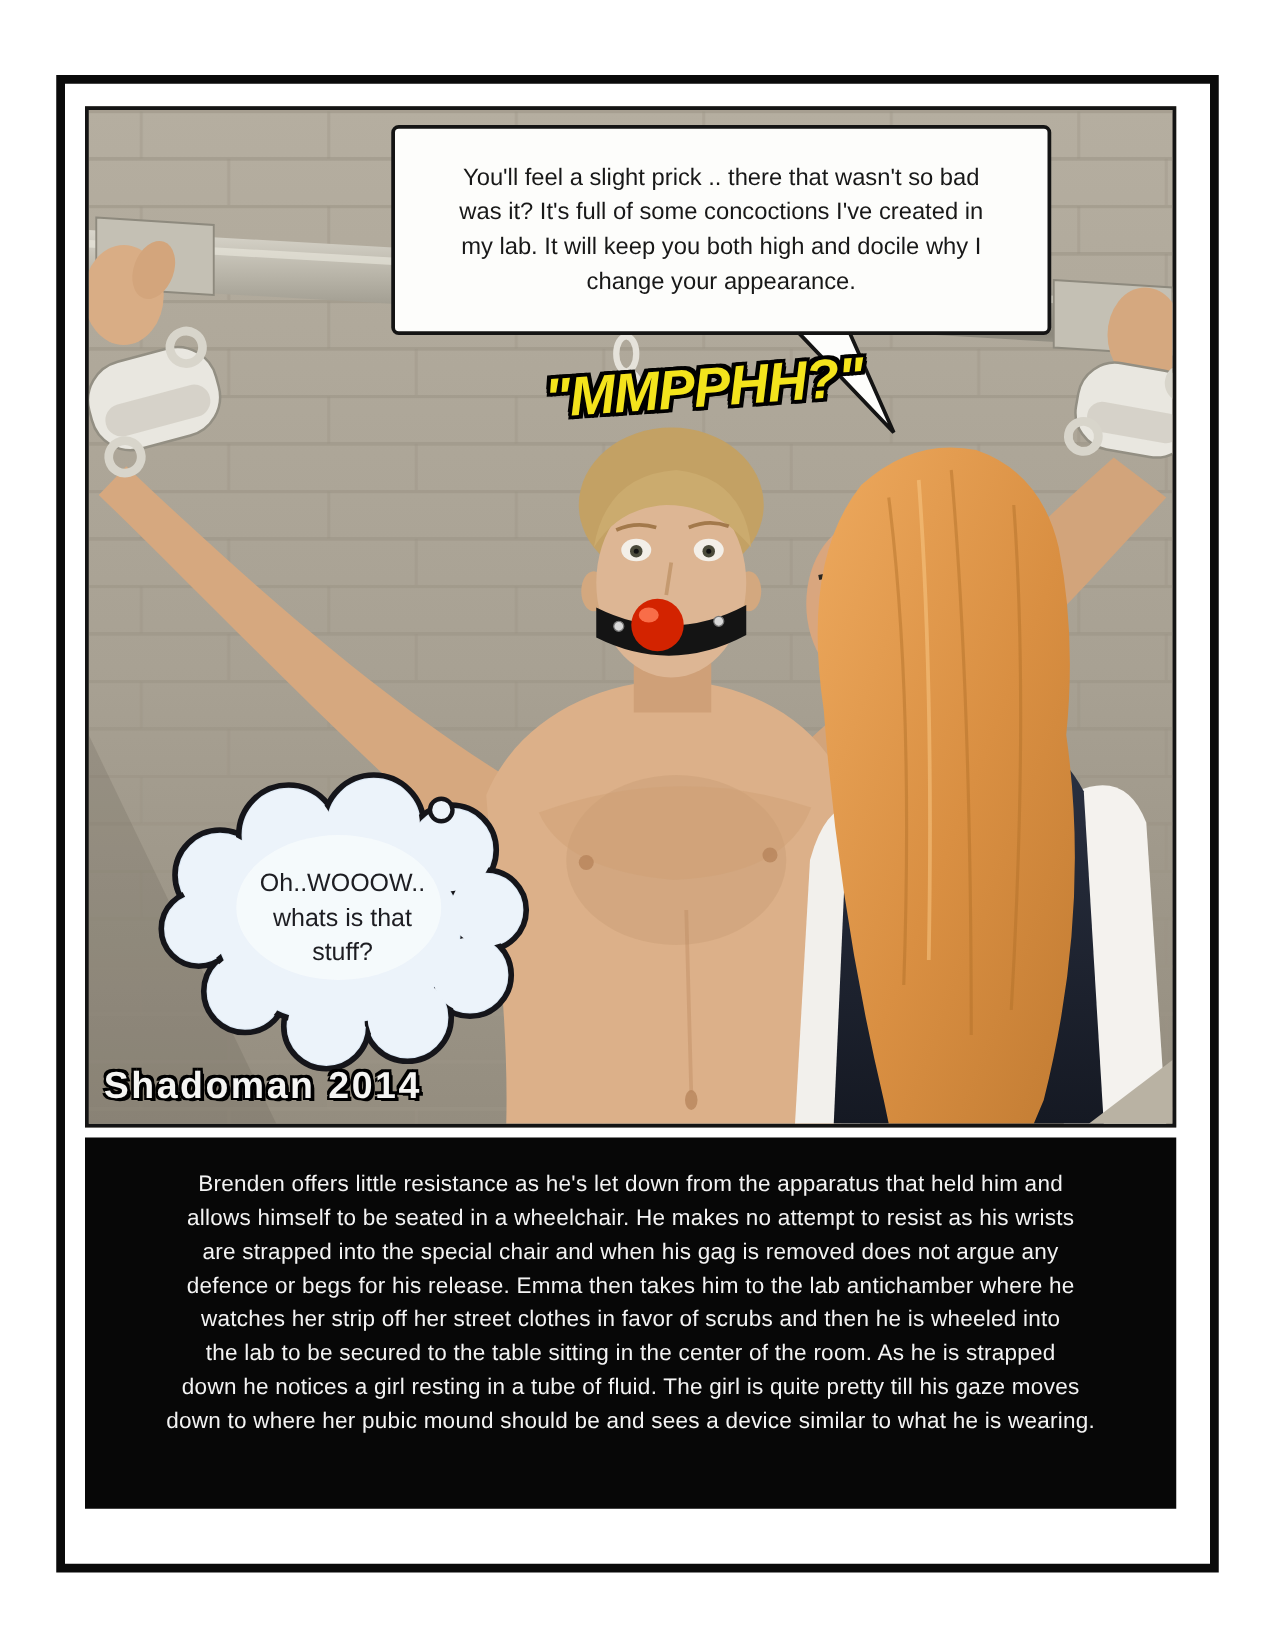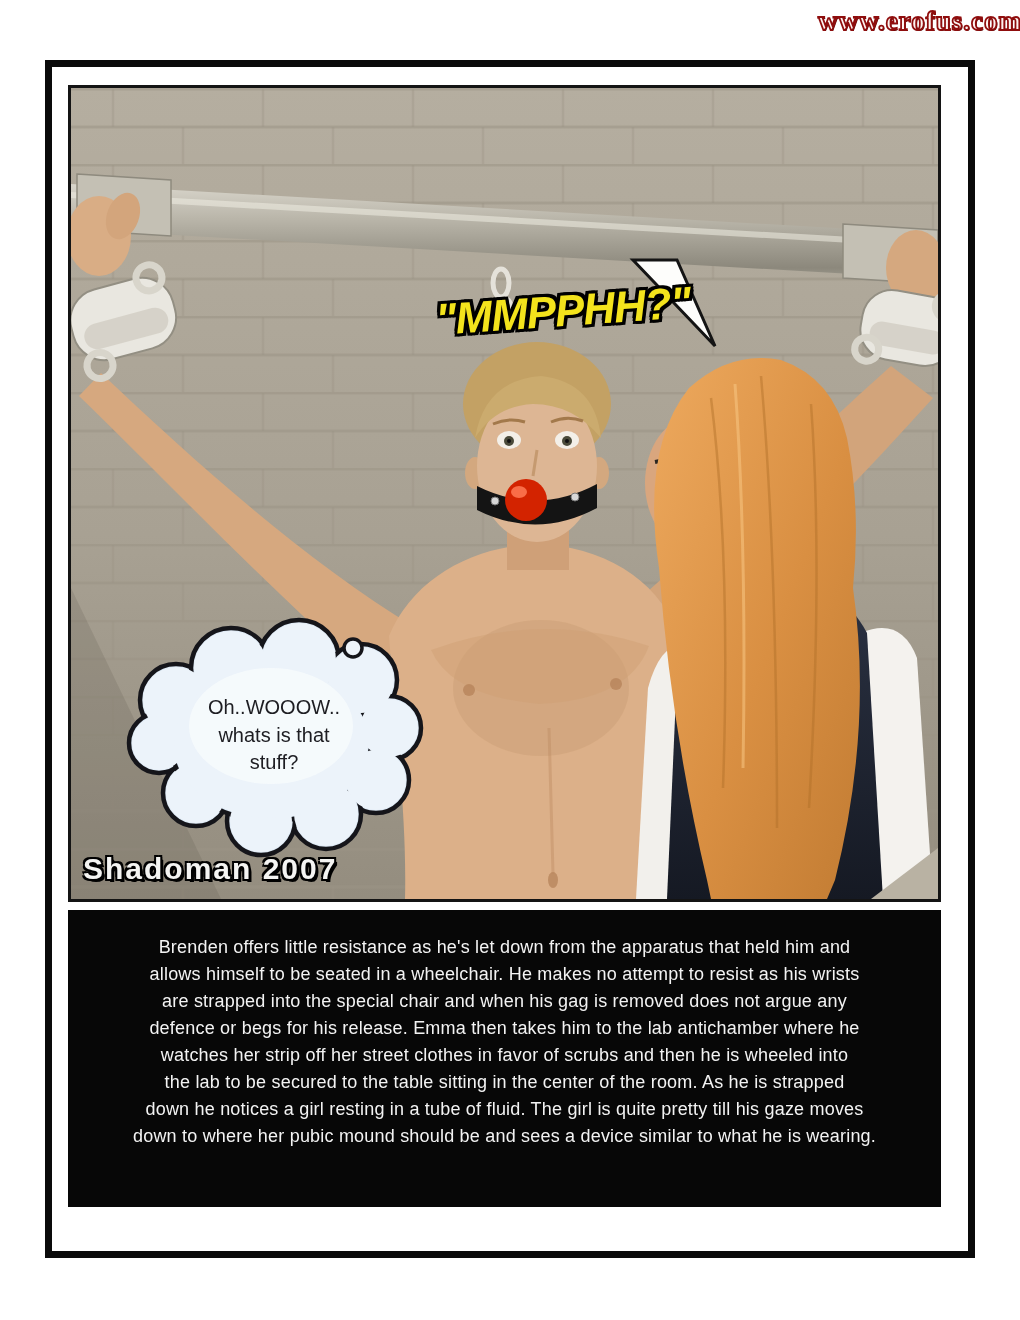--- a/index.html
+++ b/index.html
@@ -55,21 +55,20 @@
   .caption-text{
     margin:0;padding:24px 10px 0 10px;white-space:pre-line;text-align:center;
     font-size:18px;line-height:1.5;color:#f3f3f3;letter-spacing:.2px;
   }
 </style>
 </head>
 <body>
 
 <div class="page">
 
-  <div class="site-watermark">www.erofus.com</div>
 
   <div class="frame"></div>
 
   <div class="panel">
 
     <svg width="867" height="811" viewBox="0 0 867 811">
       <defs>
         <linearGradient id="wallG" x1="0" y1="0" x2="0" y2="1">
           <stop offset="0" stop-color="#b5aea0"></stop>
           <stop offset="0.55" stop-color="#a8a193"></stop>
@@ -214,28 +213,34 @@
             <circle cx="190" cy="733" r="31"></circle>
           <circle cx="125" cy="705" r="30"></circle>
             <circle cx="88" cy="655" r="27"></circle>
           <ellipse cx="200" cy="655" rx="97" ry="75"></ellipse>
         </g>
         <ellipse cx="200" cy="638" rx="82" ry="58" fill="#f8fbfd" opacity="0.8"></ellipse>
         <circle cx="282" cy="560" r="9" fill="#eef4fa" stroke="#15151a" stroke-width="3.5"></circle>
       </g>
     </svg>
 
+    <div class="speech-bubble">
+      <div class="speech-bubble-text">You'll feel a slight prick .. there that wasn't so bad
+was it?  It's full of some concoctions I've created in
+my lab. It will keep you both high and docile why I
+change your appearance.</div>
+    </div>
 
     <div class="sfx-text">"MMPPHH?"</div>
 
     <div class="thought-text">Oh..WOOOW..
 whats is that
 stuff?</div>
 
-    <div class="artist-watermark">Shadoman 2007</div>
+    <div class="artist-watermark">Shadoman 2014</div>
   </div>
 
   <div class="caption-box">
     <p class="caption-text">Brenden offers little resistance as he's let down from the apparatus that held him and
 allows himself to be seated in a wheelchair. He makes no attempt to resist as his wrists
 are strapped into the special chair and when his gag is removed does not argue any
 defence or begs for his release. Emma then takes him to the lab antichamber where he
 watches her strip off her street clothes in favor of scrubs and then he is wheeled into
 the lab to be secured to the table sitting in the center of the room. As he is strapped
 down he notices a girl resting in a tube of fluid.  The girl is quite pretty till his gaze moves

